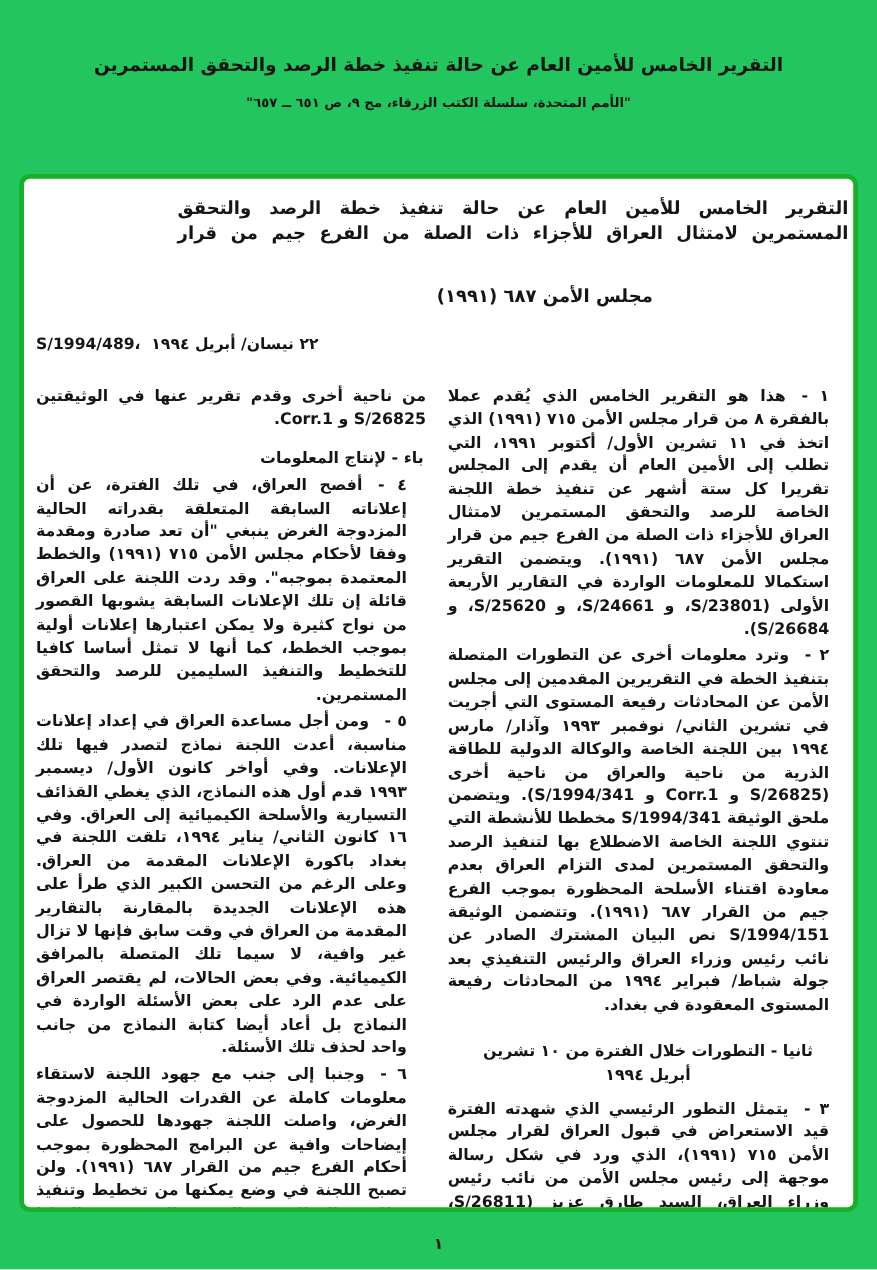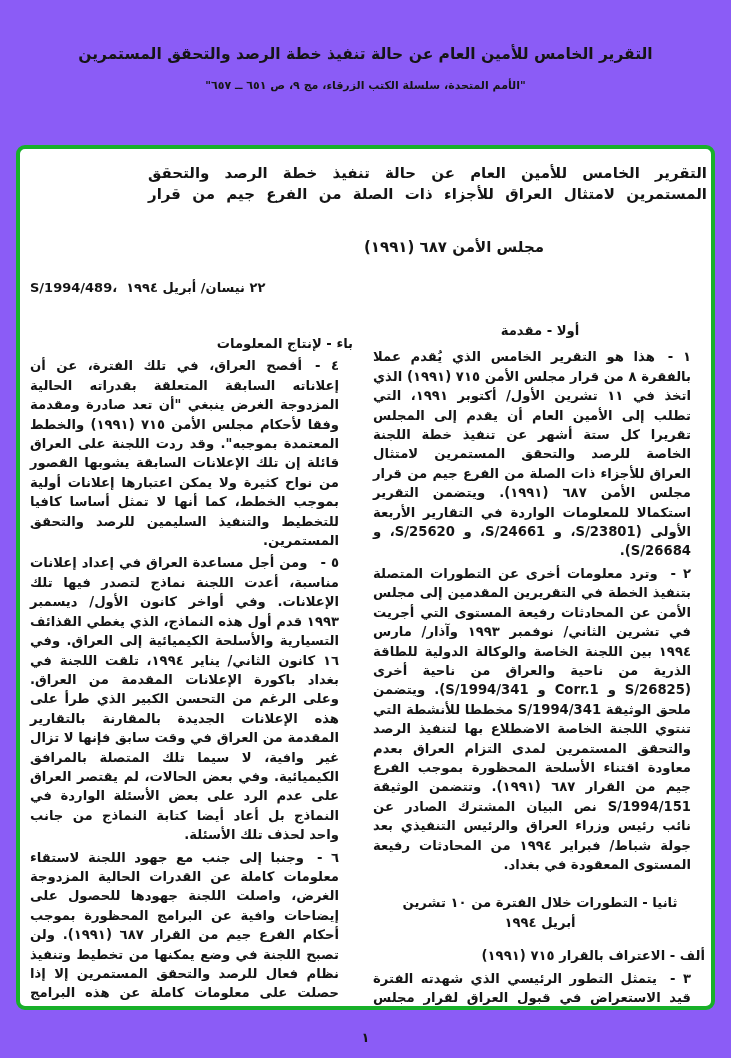--- a/index.html
+++ b/index.html
@@ -3,21 +3,21 @@
 <meta charset="utf-8">
 <style>
   html,body{margin:0;padding:0;background:#ffffff;}
   body{
     width:731px;height:1058px;
     font-family:"DejaVu Sans",sans-serif;
     font-weight:700;
     color:#151515;
     -webkit-font-smoothing:antialiased;
   }
-  .page{position:relative;width:731px;height:1058px;background:#8b5cf6;overflow:hidden;}
+  .page{position:relative;width:731px;height:1058px;background:#22c55e;overflow:hidden;}
 
   
   .outer-header{position:absolute;top:44px;left:0;right:0;text-align:center;direction:rtl;}
   .oh-line1{font-size:15.5px;line-height:21px;}
   .oh-line2{font-size:15.5px;line-height:21px;margin-top:15px;}
   .oh-src{font-size:11px;line-height:15px;margin-top:13px;letter-spacing:0.2px;}
 
   
   .frame{
     position:absolute;left:16px;top:145px;width:699px;height:865px;
@@ -69,32 +69,31 @@
       <div class="title-last">مجلس الأمن ٦٨٧ (١٩٩١)</div>
     </div>
 
     <div class="date-line">
       <span class="sym">S/1994/489،</span><span>٢٢ نيسان/ أبريل ١٩٩٤</span>
     </div>
 
     <div class="cols">
 
       <div class="col col-right">
-        <div class="heading-center">أولا - مقدمة</div>
         <p class="para"><span class="pnum">١ -</span><span>هذا هو التقرير الخامس الذي يُقدم عملا بالفقرة ٨ من قرار مجلس الأمن ٧١٥ (١٩٩١) الذي اتخذ في ١١ تشرين الأول/ أكتوبر ١٩٩١، التي تطلب إلى الأمين العام أن يقدم إلى المجلس تقريرا كل ستة أشهر عن تنفيذ خطة اللجنة الخاصة للرصد والتحقق المستمرين لامتثال العراق للأجزاء ذات الصلة من الفرع جيم من قرار مجلس الأمن ٦٨٧ (١٩٩١). ويتضمن التقرير استكمالا للمعلومات الواردة في التقارير الأربعة الأولى (S/23801، و S/24661، و S/25620، و S/26684).</span></p>
         <p class="para"><span class="pnum">٢ -</span><span>وترد معلومات أخرى عن التطورات المتصلة بتنفيذ الخطة في التقريرين المقدمين إلى مجلس الأمن عن المحادثات رفيعة المستوى التي أجريت في تشرين الثاني/ نوفمبر ١٩٩٣ وآذار/ مارس ١٩٩٤ بين اللجنة الخاصة والوكالة الدولية للطاقة الذرية من ناحية والعراق من ناحية أخرى (S/26825 و Corr.1 و S/1994/341). ويتضمن ملحق الوثيقة S/1994/341 مخططا للأنشطة التي تنتوي اللجنة الخاصة الاضطلاع بها لتنفيذ الرصد والتحقق المستمرين لمدى التزام العراق بعدم معاودة اقتناء الأسلحة المحظورة بموجب الفرع جيم من القرار ٦٨٧ (١٩٩١). وتتضمن الوثيقة S/1994/151 نص البيان المشترك الصادر عن نائب رئيس وزراء العراق والرئيس التنفيذي بعد جولة شباط/ فبراير ١٩٩٤ من المحادثات رفيعة المستوى المعقودة في بغداد.</span></p>
         <div class="h2block">
           <div>ثانيا - التطورات خلال الفترة من ١٠ تشرين</div>
           <div>أبريل ١٩٩٤</div>
         </div>
-        <div class="heading-side">ألف - الاعتراف بالقرار ٧١٥ (١٩٩١)</div>
         <p class="para"><span class="pnum">٣ -</span><span>يتمثل التطور الرئيسي الذي شهدته الفترة قيد الاستعراض في قبول العراق لقرار مجلس الأمن ٧١٥ (١٩٩١)، الذي ورد في شكل رسالة موجهة إلى رئيس مجلس الأمن من نائب رئيس وزراء العراق، السيد طارق عزيز (S/26811، المرفق). وقد جاءت هذه الموافقة في نهاية جولة من المحادثات رفيعة المستوى عُقدت في نيويورك بين اللجنة الخاصة والوكالة الدولية للطاقة الذرية من ناحية وبين العراق</span></p>
       </div>
 
       <div class="col col-left">
+        <p class="para cont-block">من ناحية أخرى وقدم تقرير عنها في الوثيقتين S/26825 و Corr.1.</p>
         <div class="heading-side">باء - لإنتاج المعلومات</div>
         <p class="para"><span class="pnum">٤ -</span><span>أفصح العراق، في تلك الفترة، عن أن إعلاناته السابقة المتعلقة بقدراته الحالية المزدوجة الغرض ينبغي "أن تعد صادرة ومقدمة وفقا لأحكام مجلس الأمن ٧١٥ (١٩٩١) والخطط المعتمدة بموجبه". وقد ردت اللجنة على العراق قائلة إن تلك الإعلانات السابقة يشوبها القصور من نواح كثيرة ولا يمكن اعتبارها إعلانات أولية بموجب الخطط، كما أنها لا تمثل أساسا كافيا للتخطيط والتنفيذ السليمين للرصد والتحقق المستمرين.</span></p>
         <p class="para"><span class="pnum">٥ -</span><span>ومن أجل مساعدة العراق في إعداد إعلانات مناسبة، أعدت اللجنة نماذج لتصدر فيها تلك الإعلانات. وفي أواخر كانون الأول/ ديسمبر ١٩٩٣ قدم أول هذه النماذج، الذي يغطي القذائف التسيارية والأسلحة الكيميائية إلى العراق. وفي ١٦ كانون الثاني/ يناير ١٩٩٤، تلقت اللجنة في بغداد باكورة الإعلانات المقدمة من العراق. وعلى الرغم من التحسن الكبير الذي طرأ على هذه الإعلانات الجديدة بالمقارنة بالتقارير المقدمة من العراق في وقت سابق فإنها لا تزال غير وافية، لا سيما تلك المتصلة بالمرافق الكيميائية. وفي بعض الحالات، لم يقتصر العراق على عدم الرد على بعض الأسئلة الواردة في النماذج بل أعاد أيضا كتابة النماذج من جانب واحد لحذف تلك الأسئلة.</span></p>
         <p class="para"><span class="pnum">٦ -</span><span>وجنبا إلى جنب مع جهود اللجنة لاستقاء معلومات كاملة عن القدرات الحالية المزدوجة الغرض، واصلت اللجنة جهودها للحصول على إيضاحات وافية عن البرامج المحظورة بموجب أحكام الفرع جيم من القرار ٦٨٧ (١٩٩١). ولن تصبح اللجنة في وضع يمكنها من تخطيط وتنفيذ نظام فعال للرصد والتحقق المستمرين إلا إذا حصلت على معلومات كاملة عن هذه البرامج ومعلومات وافية عن القدرات الحالية المزدوجة الغرض.</span></p>
         <p class="para"><span class="pnum">٧ -</span><span>وقد تركزت الجهود هنا على المعلومات المتصلة بالإمدادات من المركبات الكيميائية الأولية، والقدرة على إنتاج العوامل الكيميائية واستخدامها، والنفقات المتعلقة بالقذائف المطورة على غرار سكود، وموردي المكونات اللازمة لإنتاج القذائف. وقد جرت مناقشات بشأن المسائل الكيميائية في إطار</span></p>
       </div>
 
     </div>
   </div>
 

